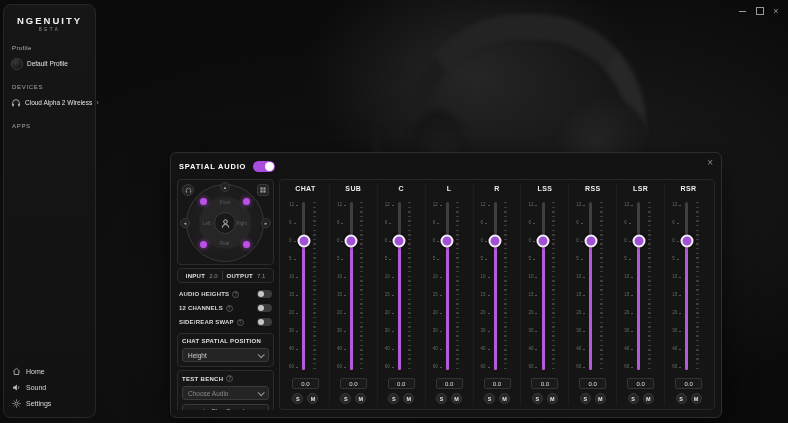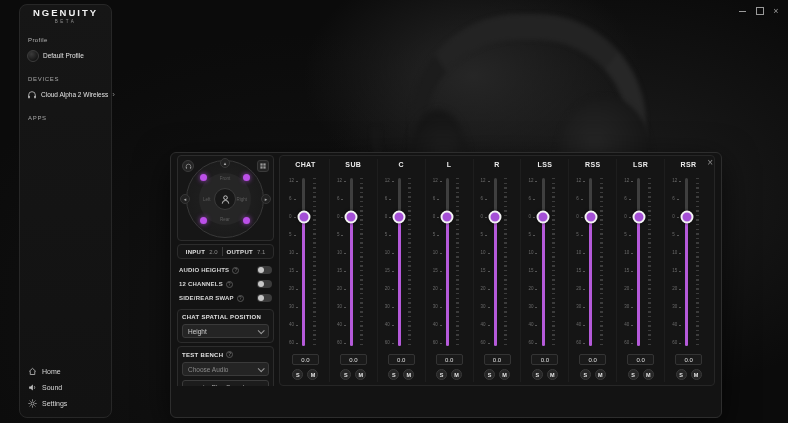--- a/index.html
+++ b/index.html
@@ -30,21 +30,21 @@
   .titlebar{position:absolute;top:0;left:0;right:0;height:22px;z-index:30;}
   .win-btn{position:absolute;top:6px;width:12px;height:10px;display:flex;align-items:center;justify-content:center;
     color:#9a9a9a;font-size:9px;line-height:1;cursor:default;}
   .win-min{right:40px}.win-max{right:22px}.win-close{right:6px}
   .min-glyph{display:block;width:7px;height:1px;background:#9a9a9a;}
   .max-glyph{display:block;width:6px;height:6px;border:1px solid #9a9a9a;}
 
   
   .sidebar{position:absolute;left:3px;top:4px;width:93px;height:414px;z-index:10;
     background:linear-gradient(#161616,#121212);border:1px solid #272727;border-radius:8px;
-    box-sizing:border-box;padding-top:2px;margin-left:16px;}
+    box-sizing:border-box;padding-top:10px;}
   .logo{text-align:center;color:#f2f2f2;font-size:9.5px;font-weight:bold;letter-spacing:2px;}
   .logo-sub{text-align:center;color:#8f8f8f;font-size:4.5px;letter-spacing:2.5px;margin-top:1px;}
   .sec-label{font-size:6px;color:#b5b5b5;margin:13px 0 5px 8px;letter-spacing:.4px;}
   .sec-label.caps{color:#a5a5a5;letter-spacing:.7px;}
   .side-item{display:flex;align-items:center;gap:4px;margin:0 4px 0 7px;height:15px;cursor:pointer;}
   .avatar{width:12px;height:12px;border-radius:50%;flex:0 0 auto;
     background:radial-gradient(circle at 35% 30%, #3a3a3a 0%, #121212 80%);border:1px solid #3c3c3c;box-sizing:border-box;}
   .side-item .lbl{font-size:6.5px;color:#e2e2e2;white-space:nowrap;}
   .side-item .chev{margin-left:auto;color:#8a8a8a;font-size:8px;line-height:1;}
   .side-icon{flex:0 0 auto;display:flex;align-items:center;justify-content:center;}
@@ -216,20 +216,26 @@
               <line x1="2.2" y1="9.8" x2="3.4" y2="8.6"></line>
             </g>
           </svg>
       </span>
       <span class="lbl">Settings</span>
     </div>
   </div>
 </aside>
 
 <div class="modal">
+  <div class="modal-header">
+    <span class="modal-title">SPATIAL AUDIO</span>
+    <span class="switch on">
+        <span class="knob"></span>
+      </span>
+  </div>
   <span class="modal-close">×</span>
 
   <div class="modal-body">
 
     <div class="left-col">
 
       <div class="box spatial">
         <div class="corner-btn round" style="left:4px;top:4px;">
           <svg width="7" height="7" viewBox="0 0 12 12">
               <path d="M2 8 V6 a4 4 0 0 1 8 0 V8" fill="none" stroke="#999" stroke-width="1.2"></path>

